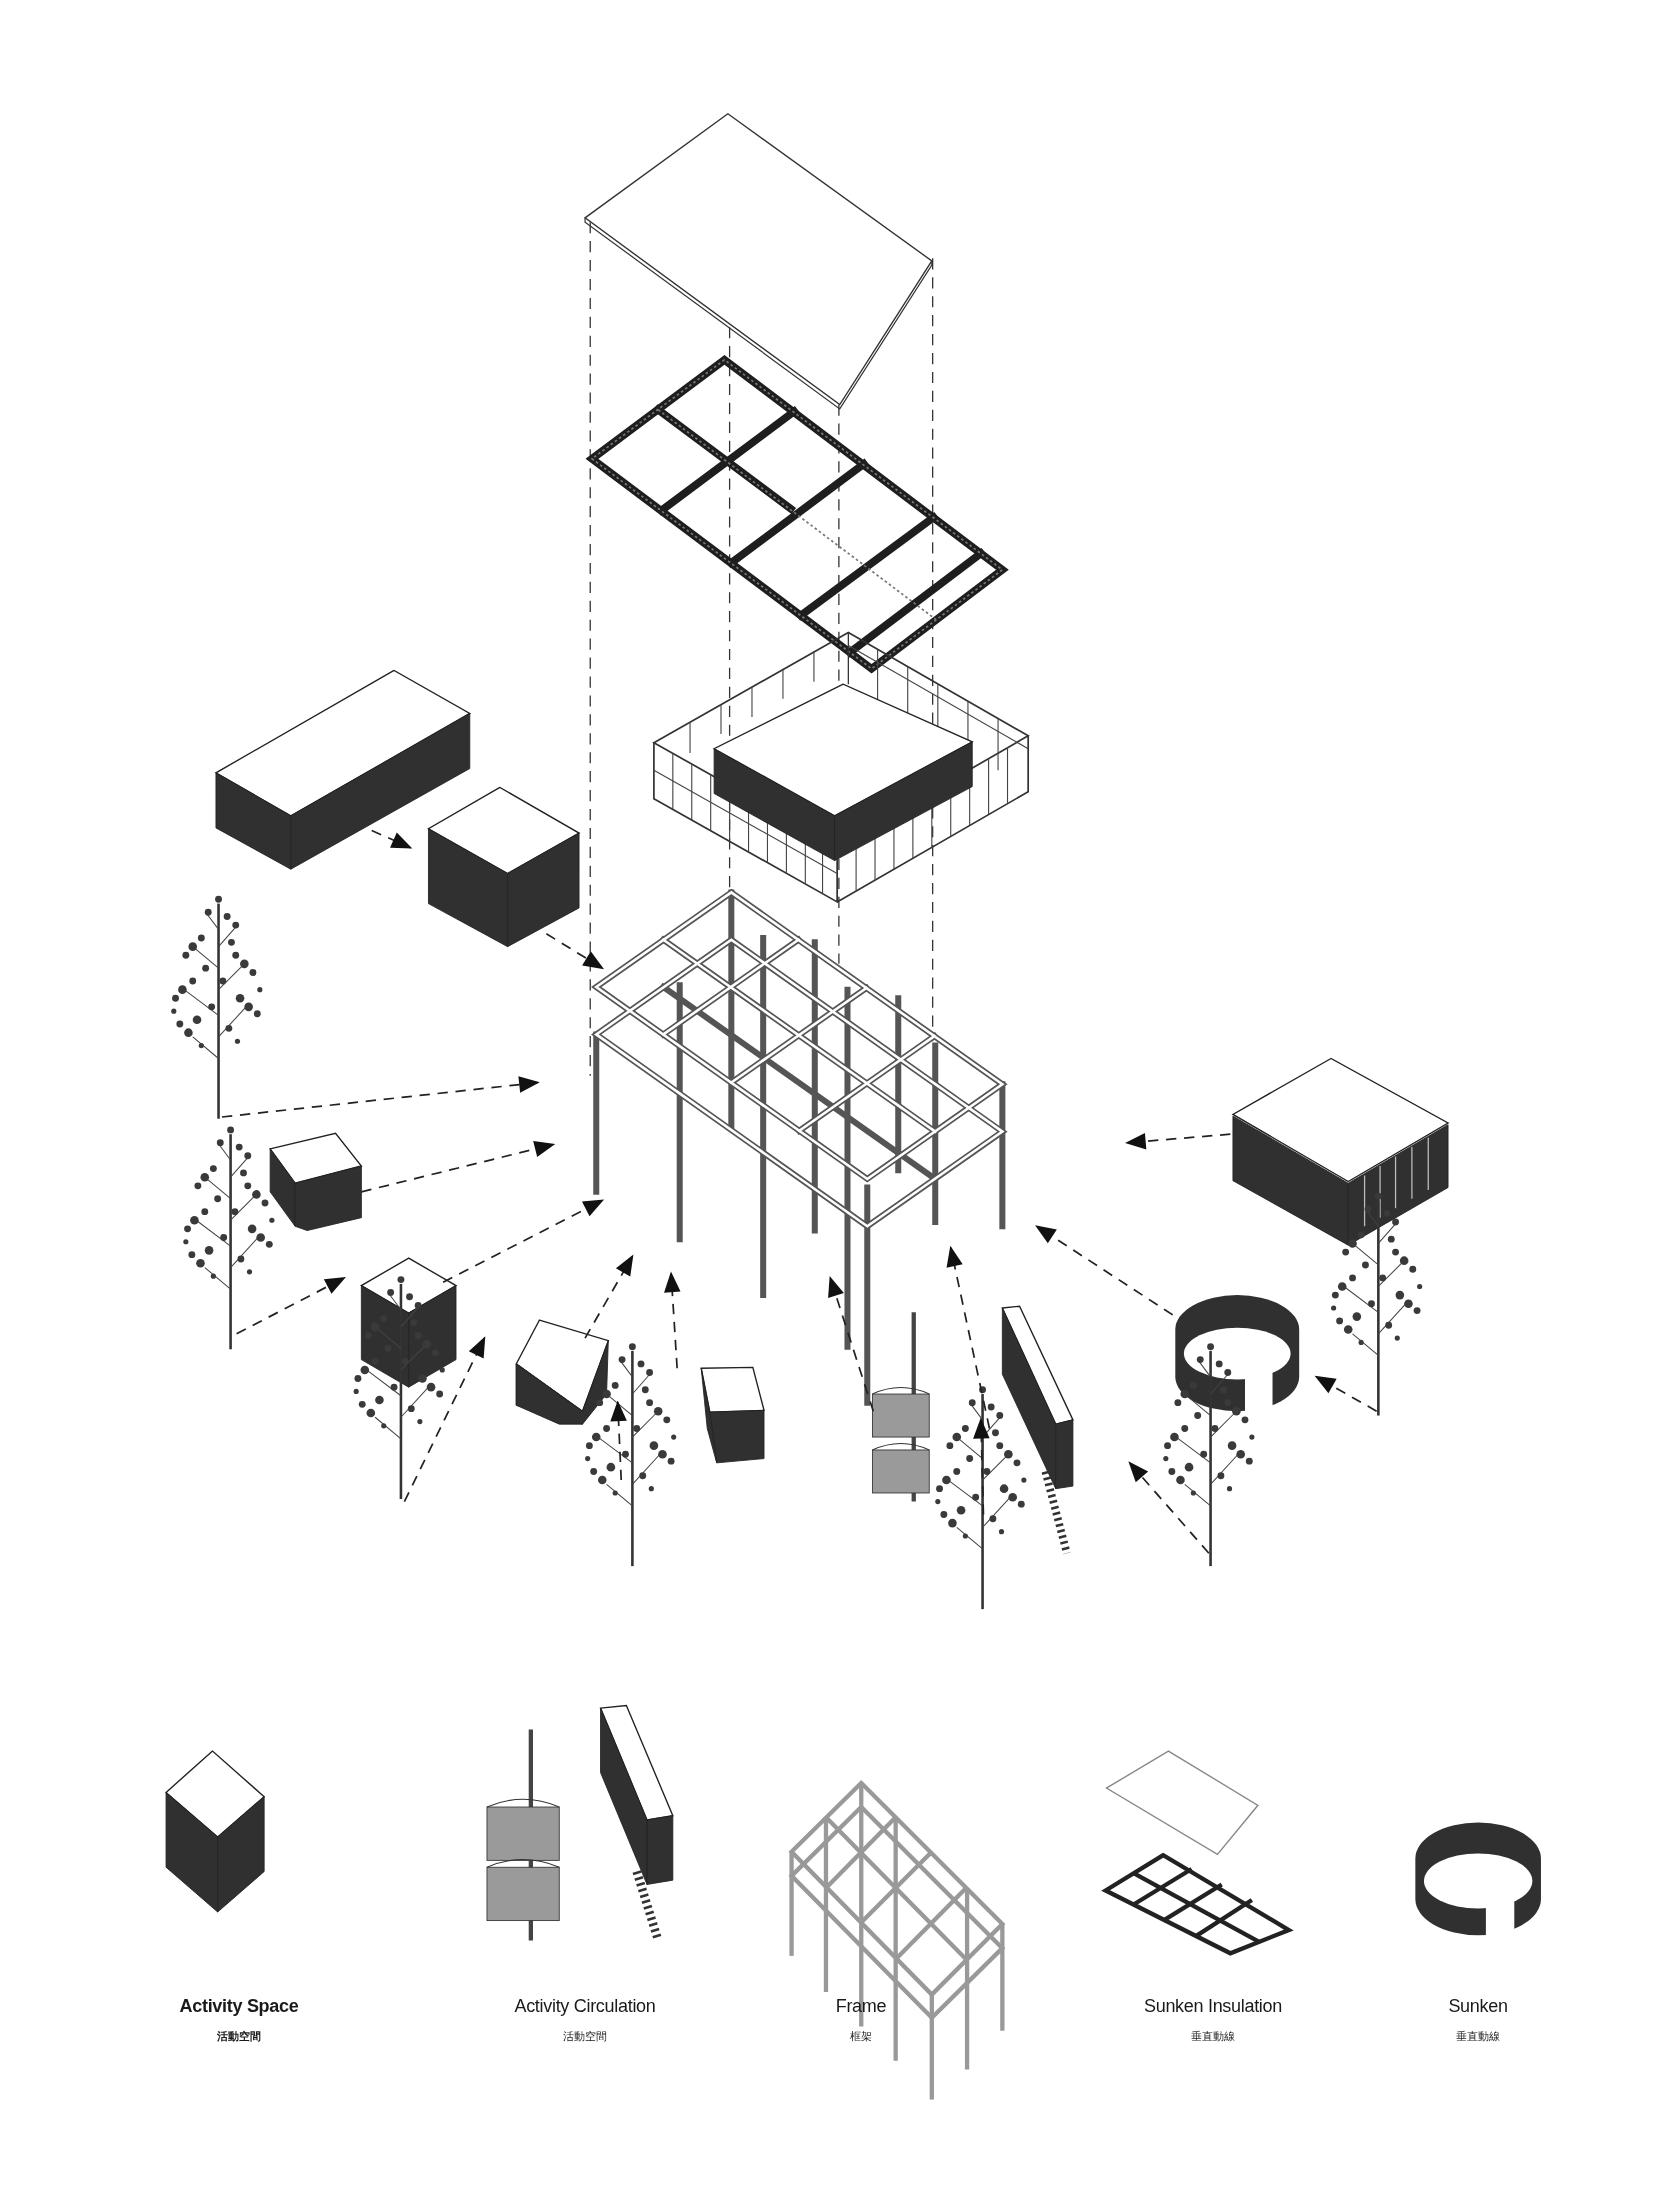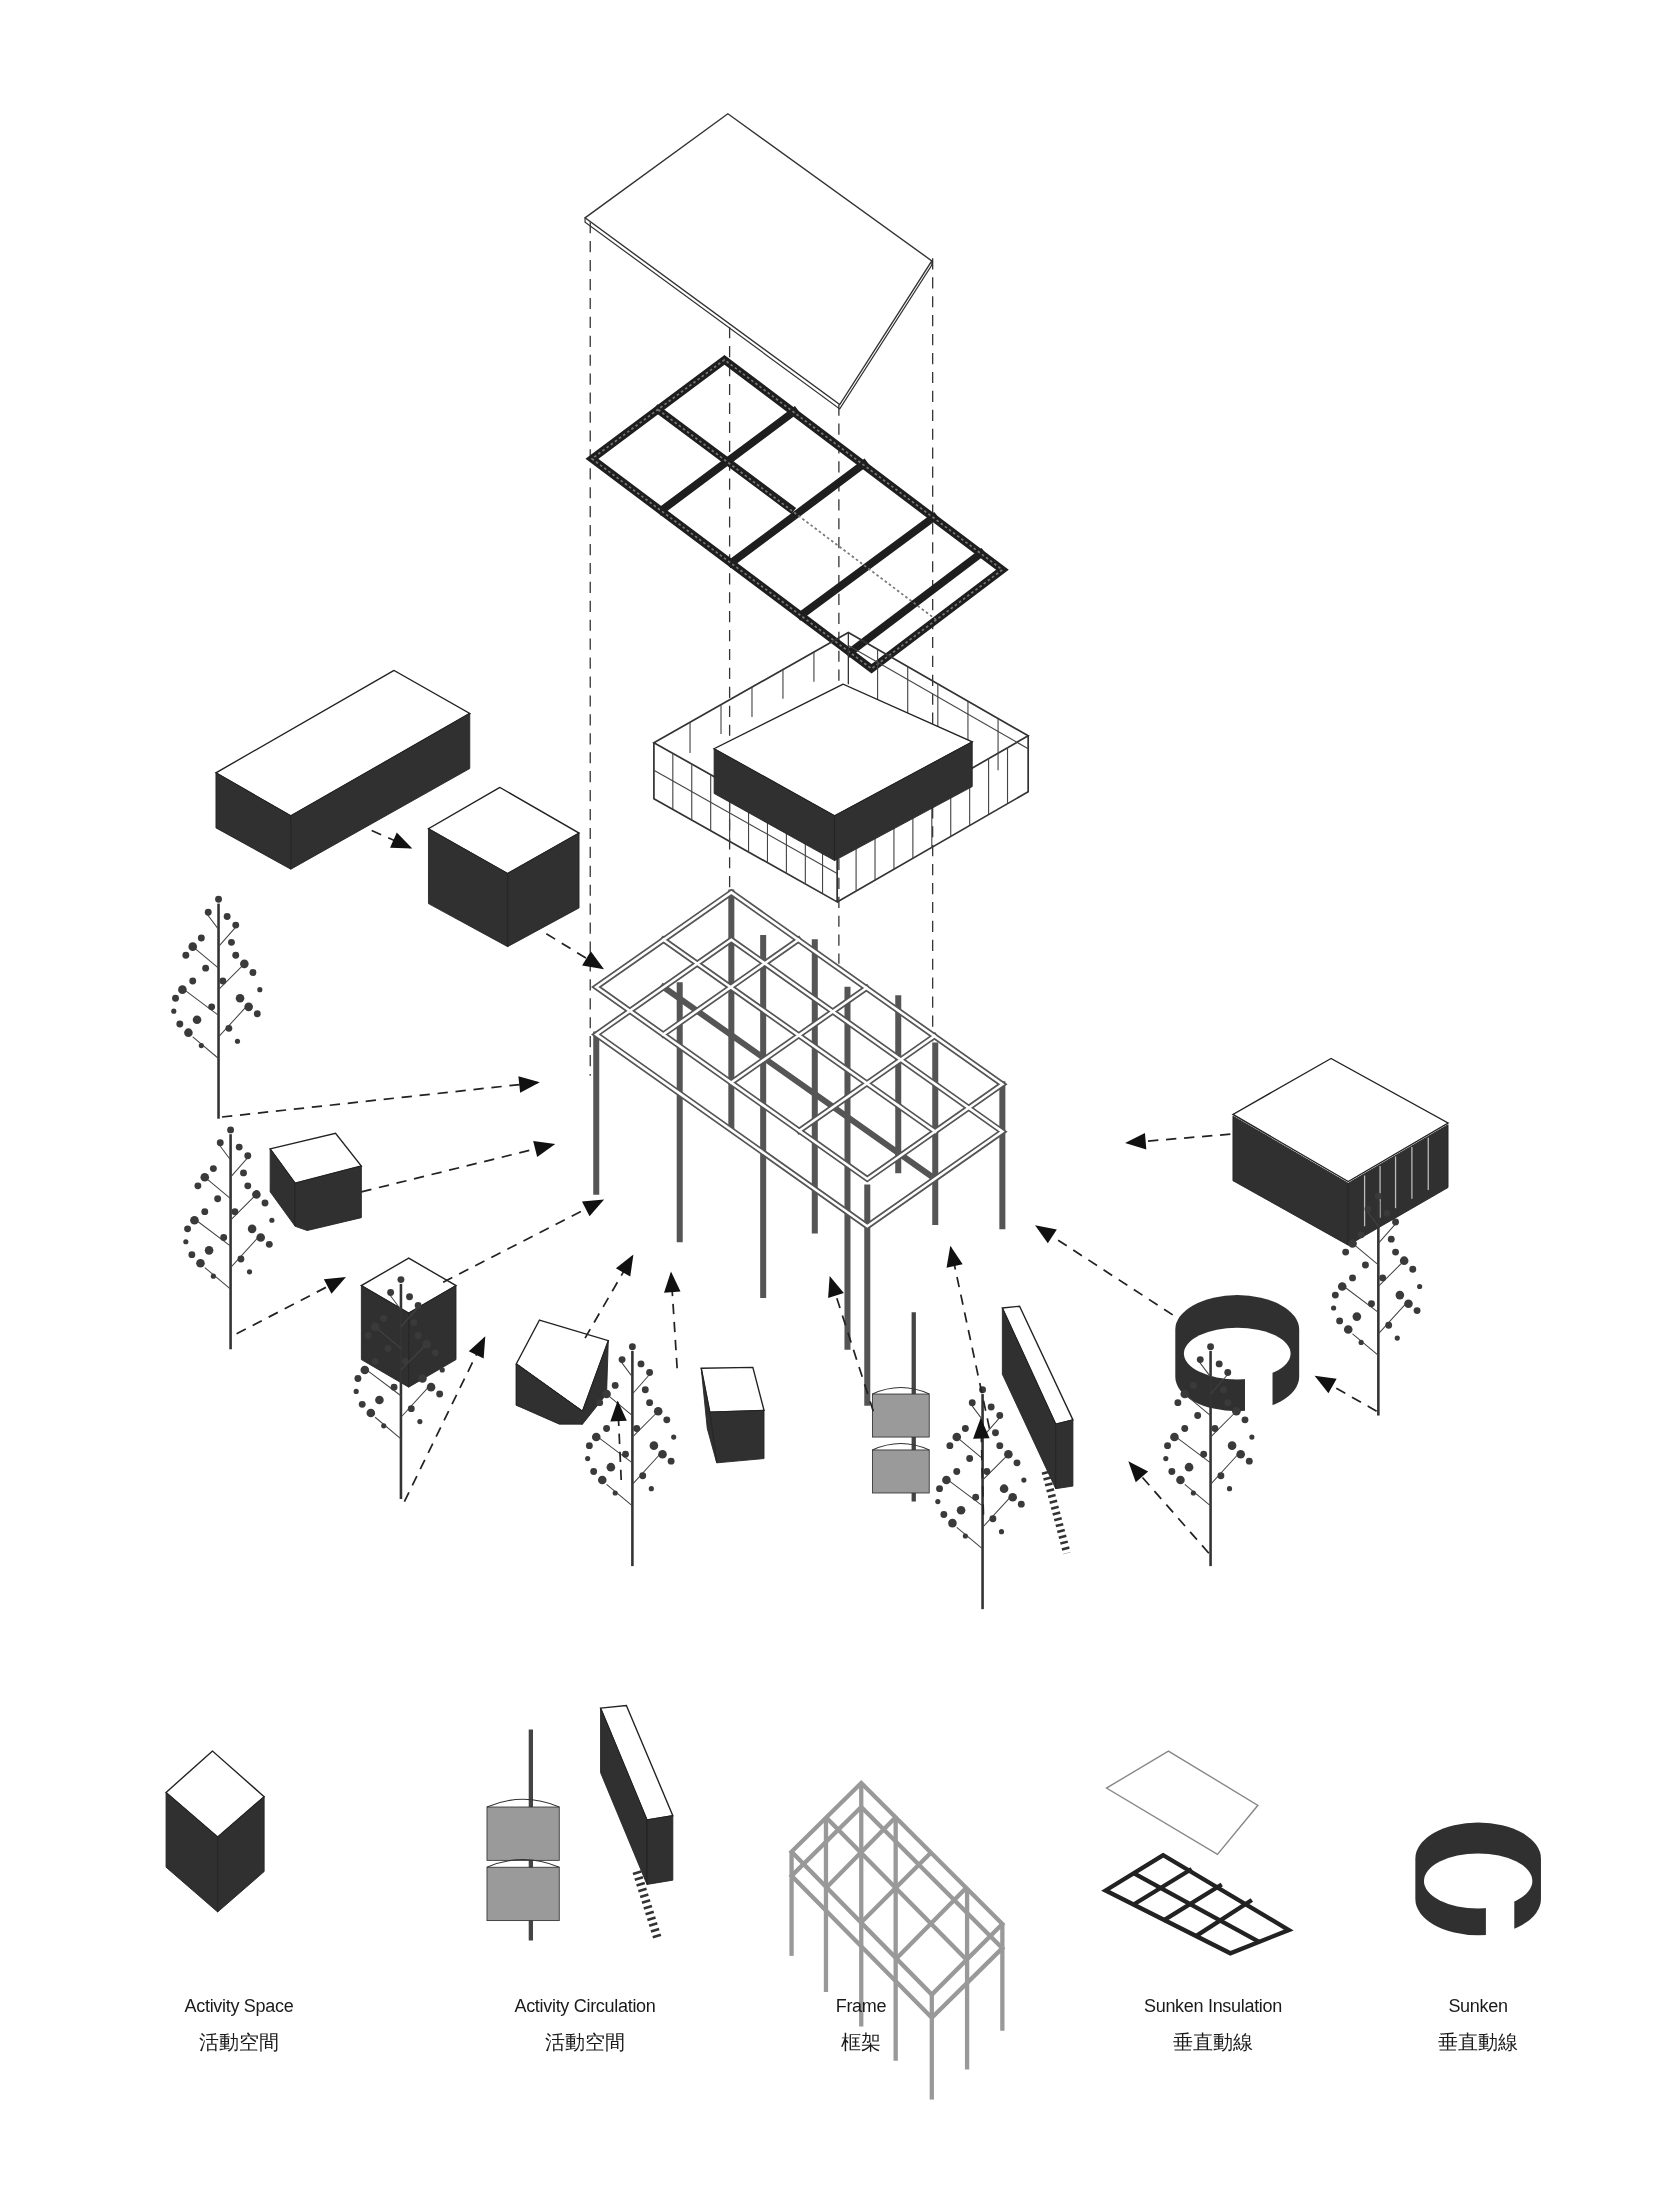--- a/index.html
+++ b/index.html
@@ -1,20 +1,20 @@
 <!DOCTYPE html>
 <html style="font-size:13.8px"><head>
 <meta charset="utf-8">
 <style>
   html, body { margin:0; padding:0; background:#ffffff; }
   body { width:1664px; height:2203px; position:relative; overflow:hidden; font-family:"Liberation Sans", "DejaVu Sans", sans-serif; }
   #diagram { position:absolute; left:0; top:0; width:1664px; height:2203px; }
   .legend-label { position:absolute; width:258px; text-align:center; color:#1a1a1a; }
   .legend-en { font-size:18px; letter-spacing:-0.3px; display:block; }
-  .legend-zh { font-size:20px; display:block; margin-top:12px; font-family:"DejaVu Sans", sans-serif; }
+  .legend-zh { font-size:11px; display:block; margin-top:12px; font-family:"DejaVu Sans", sans-serif; }
   .dash { stroke:#222; stroke-width:2; stroke-dasharray:12 9; fill:none; }
   .vdash { stroke:#333; stroke-width:1.5; stroke-dasharray:13 9; fill:none; }
   .solid { fill:#303030; stroke:#222; stroke-width:1; }
   .top { fill:#ffffff; stroke:#222; stroke-width:1.6; }
   .beam { stroke:#555; stroke-width:7; fill:none; stroke-linecap:square; }
   .beam-in { stroke:#fff; stroke-width:3; fill:none; stroke-linecap:square; }
   .truss { stroke:#1e1e1e; stroke-width:9; fill:none; stroke-linecap:square; }
   .truss-in { stroke:#777; stroke-width:2; stroke-dasharray:3 3; fill:none; }
   .tree-trunk { stroke:#333; stroke-width:3; fill:none; }
   .tree-br { stroke:#444; stroke-width:1.2; fill:none; }
@@ -295,21 +295,21 @@
     <line x1="1420" y1="2190" x2="1352" y2="2232" stroke="#222" stroke-width="5"></line>
     <line x1="1455" y1="2208" x2="1390" y2="2250" stroke="#222" stroke-width="5"></line>
   </g>
   <g>
     <path d="M1645,2160 A73,42 0 0,1 1791,2160 L1791,2207 A73,42 0 0,1 1645,2207 Z" fill="#303030"></path>
     <ellipse cx="1718" cy="2186" rx="63" ry="32" fill="#fff"></ellipse>
     <rect x="1727" y="2207" width="33" height="46" fill="#fff"></rect>
   </g>
 </svg>
 
-<div class="legend-label" style="left:110px; top:1996px;">
+<div class="legend-label" style="left:110px; top:1996px;font-weight:bold;">
   <span class="legend-en">Activity Space</span>
   <span class="legend-zh">活動空間</span>
 </div>
 <div class="legend-label" style="left:456px; top:1996px;">
   <span class="legend-en">Activity Circulation</span>
   <span class="legend-zh">活動空間</span>
 </div>
 <div class="legend-label" style="left:732px; top:1996px;">
   <span class="legend-en">Frame</span>
   <span class="legend-zh">框架</span>

